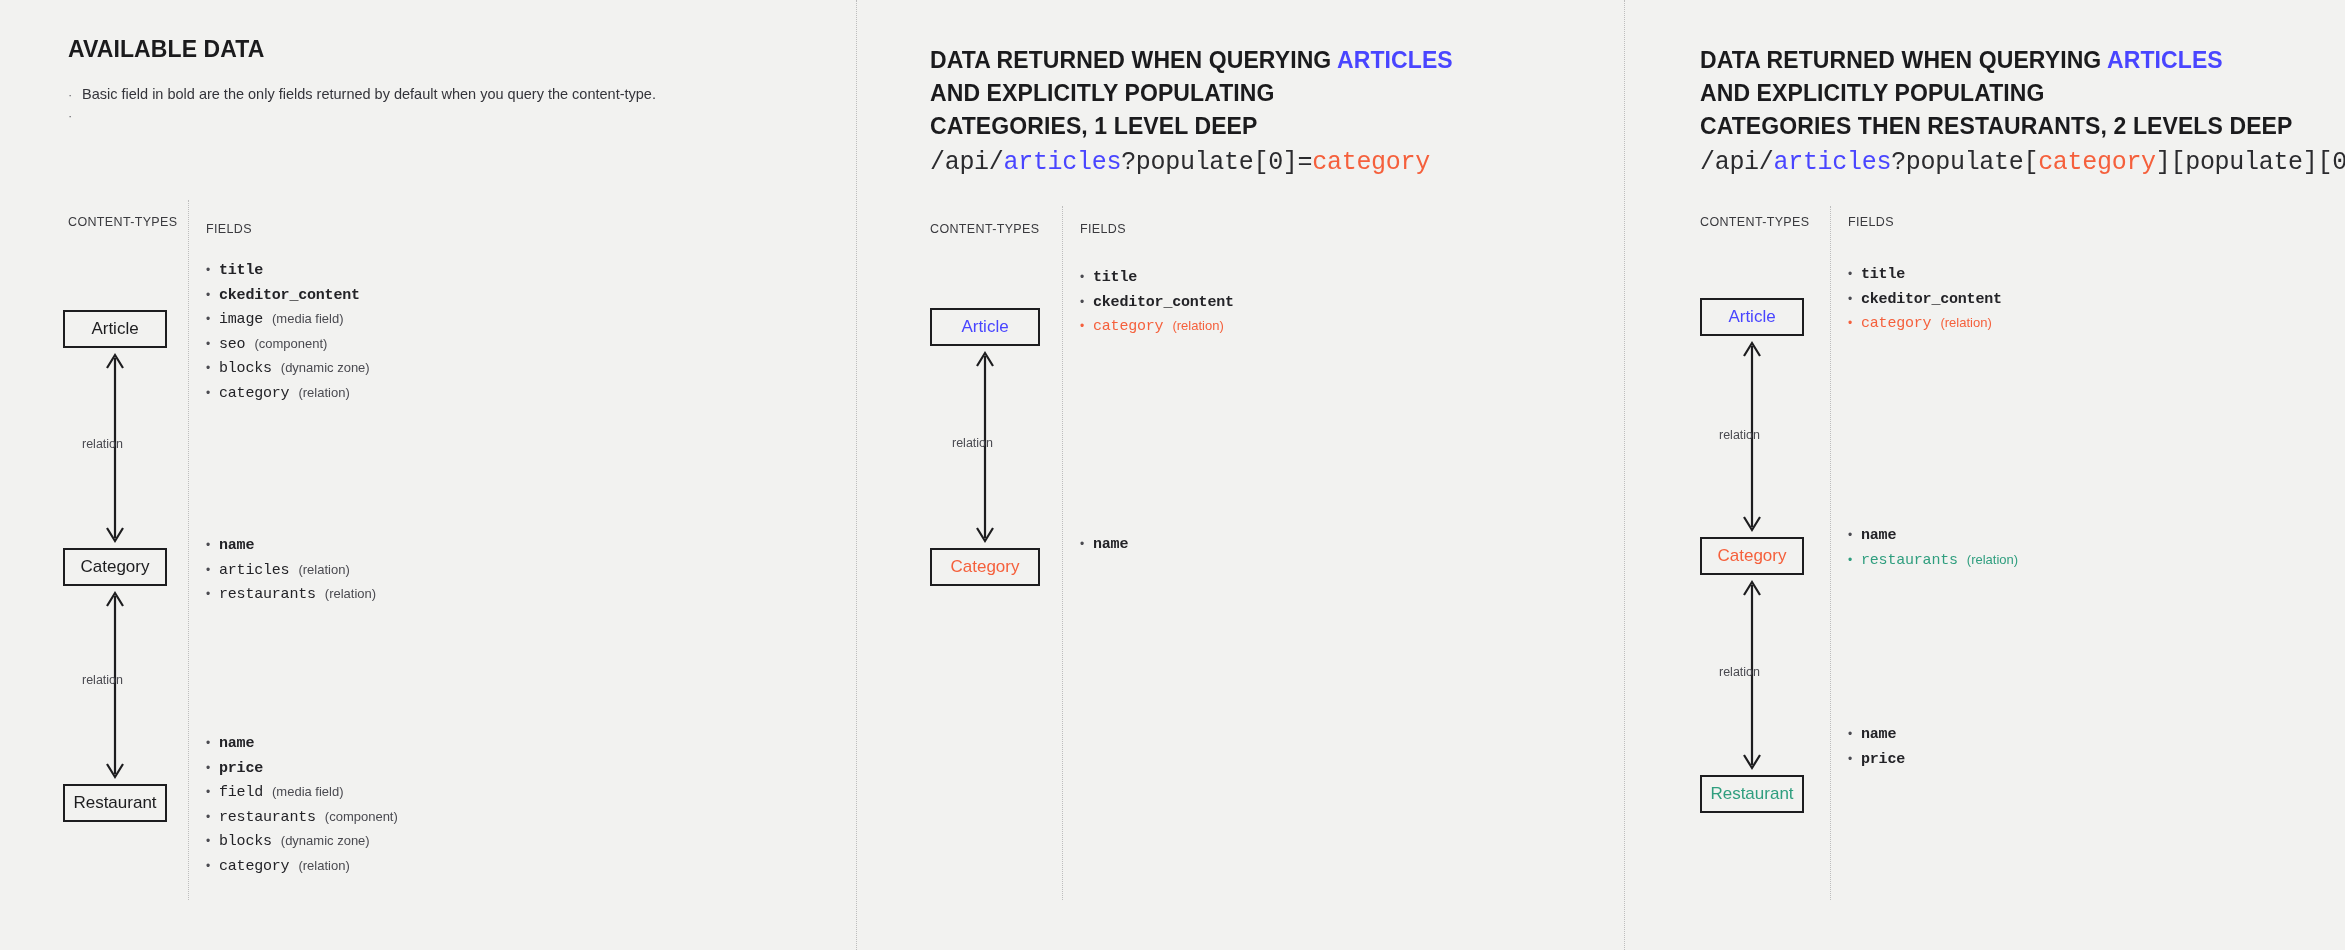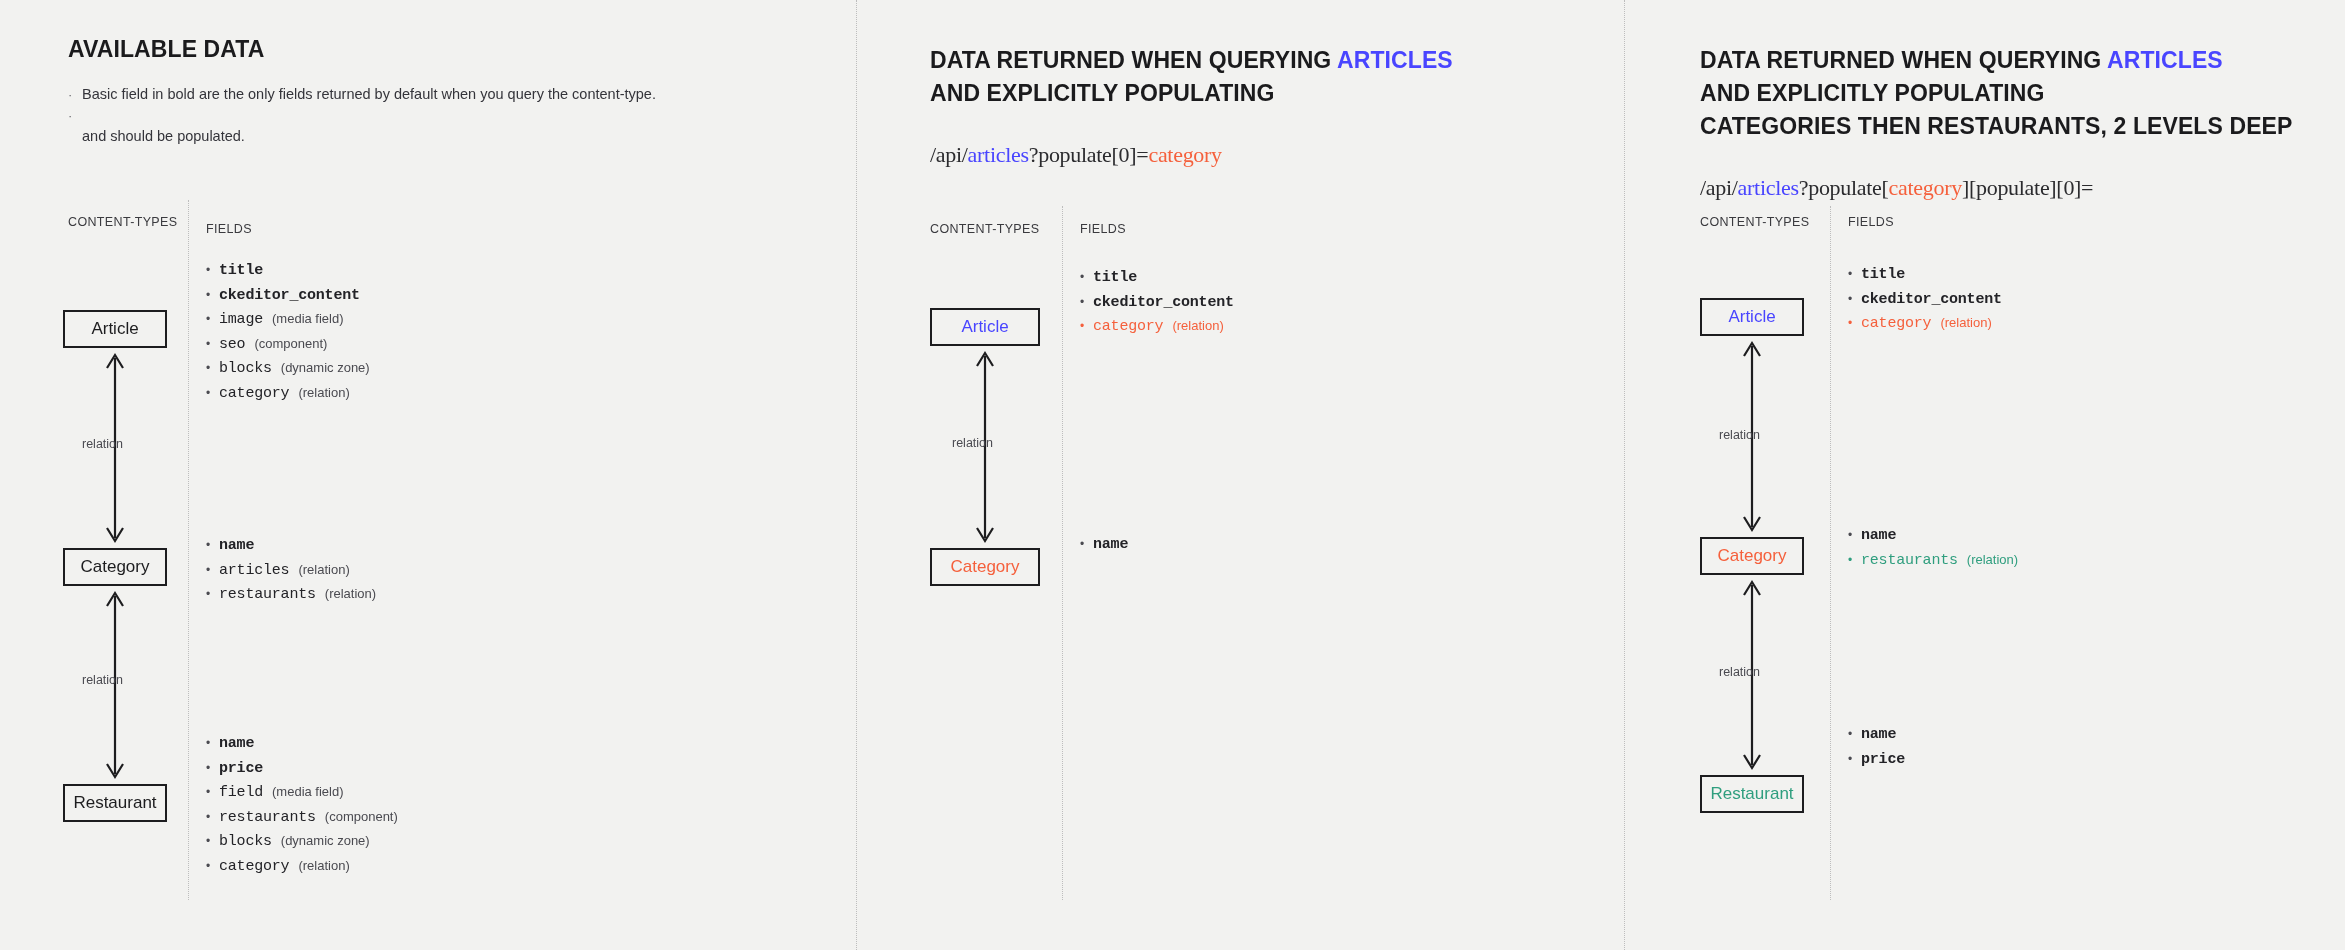--- a/index.html
+++ b/index.html
@@ -22,23 +22,23 @@
 
   
   .head-block { position:absolute; }
   .h-title {
     font-size: 23px; font-weight: bold; letter-spacing: .1px;
     line-height: 33px; color:#1b1b1d; white-space:nowrap;
   }
   .h-title .accent-blue { color:#4945ff; }
 
   .api-path {
-    font-family:Liberation Serif, serif;
-    font-size: 22px; line-height: 40px; color:#2b2b2e;
-    white-space: nowrap; margin-top: 25px; letter-spacing:-0.3px;
+    font-family:Liberation Mono, monospace;
+    font-size: 25px; line-height: 40px; color:#2b2b2e;
+    white-space: nowrap; margin-top: 0; letter-spacing:-0.3px;
   }
   .api-path .c-blue  { color:#4945ff; }
   .api-path .c-red   { color:#f5603c; }
 
   
   .intro { position:absolute; }
   .intro-row {
     display:flex; align-items:flex-start;
     font-size:14.5px; line-height:21px; color:#34343a;
   }
@@ -101,24 +101,20 @@
   </div>
 
   <div class="intro" style="left:68px; top:84px; width:610px;">
     <div class="intro-row">
       <span class="intro-dot">·</span>
       <span class="intro-txt"><span>Basic field </span><b>in bold</b><span> are the only fields returned by default when you query the content-type.</span></span>
     </div>
     <div class="intro-row">
       <span class="intro-dot">·</span>
     </div>
-    <div class="intro-row">
-      <span class="intro-dot"></span>
-      <span class="intro-txt">and should be populated.</span>
-    </div>
   </div>
 
   <div class="panel-sep" style="left:188px; top:200px; height:700px;"></div>
 
   <div class="sublabel" style="left:68px; top:215px;">CONTENT-TYPES</div>
   <div class="sublabel" style="left:206px; top:222px;">FIELDS</div>
 
   <div class="ebox" style="left:63px; top:310px; width:104px; height:38px;">
     <span>Article</span>
   </div>
@@ -230,20 +226,21 @@
         <span class="ftype">(relation)</span>
       </div>
   </div>
 </div>
 
 <div class="panel" style="left:856px; width:768px;">
 
   <div class="head-block" style="left:74px; top:44px;">
     <div class="h-title"><span>DATA RETURNED WHEN QUERYING </span><span class="accent-blue">ARTICLES</span></div>
     <div class="h-title">AND EXPLICITLY POPULATING</div>
+    <div class="h-title">CATEGORIES, 1 LEVEL DEEP</div>
     <div class="api-path"><span>/api/</span><span class="c-blue">articles</span><span>?populate[0]=</span><span class="c-red">category</span></div>
   </div>
 
   <div class="panel-sep" style="left:206px; top:206px; height:694px;"></div>
 
   <div class="sublabel" style="left:74px; top:222px;">CONTENT-TYPES</div>
   <div class="sublabel" style="left:224px; top:222px;">FIELDS</div>
 
   <div class="ebox c-blue" style="left:74px; top:308px; width:110px; height:38px;">
     <span>Article</span>

